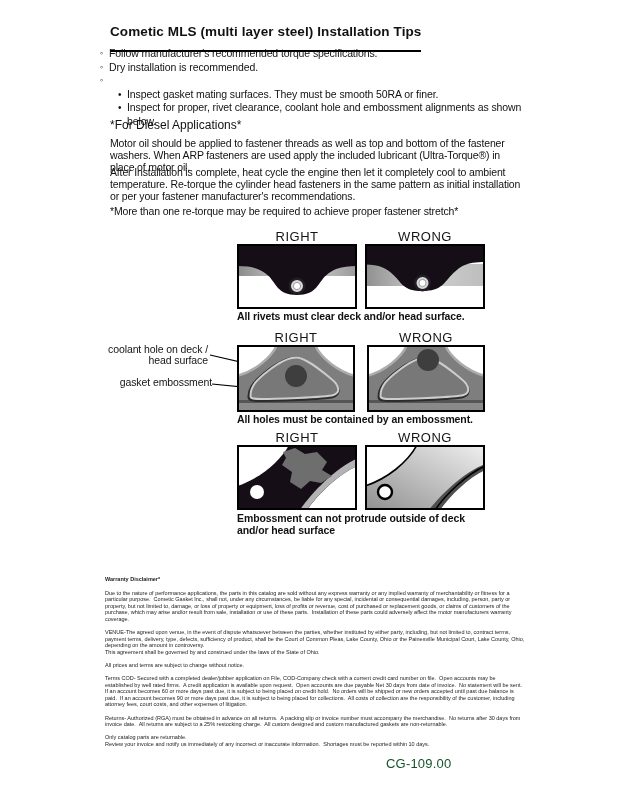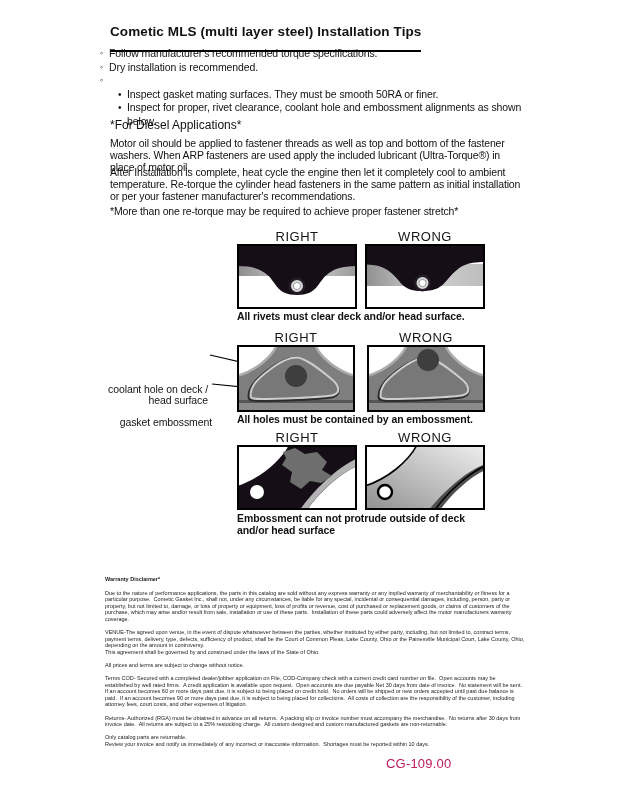--- a/index.html
+++ b/index.html
@@ -34,32 +34,32 @@
     position:absolute;width:120px;text-align:center;
     font-size:13px;letter-spacing:0.5px;color:#141414;
   }
   .panel{position:absolute;}
   .caption{
     position:absolute;left:237px;
     font-size:10.5px;font-weight:bold;letter-spacing:-0.1px;line-height:11.5px;
   }
   .callout{
     position:absolute;text-align:right;
-    font-size:10.5px;line-height:11px;letter-spacing:-0.1px;color:#141414;margin-top:40px;
+    font-size:10.5px;line-height:11px;letter-spacing:-0.1px;color:#141414;
   }
   .callout-coolant{left:100px;top:344px;width:108px;}
   .callout-embossment{left:96px;top:377px;width:116px;}
   .callout-lines{position:absolute;left:205px;top:345px;}
 
   .legal{position:absolute;left:105px;top:576px;width:420px;font-size:5.5px;line-height:6.6px;color:#1c1c1c;}
   .legal-heading{font-weight:bold;margin-bottom:7px;}
   .legal p{margin:0 0 6.5px 0;white-space:pre-wrap;}
   .footer-code{
     position:absolute;left:386px;top:756px;
-    font-size:13px;color:#be185d;letter-spacing:0.2px;
+    font-size:13px;color:#14532d;letter-spacing:0.2px;
   }
 </style>
 </head>
 <body>
 
 <div class="page">
 
   <div class="title">Cometic MLS (multi layer steel) Installation Tips</div>
 
   <div class="bullets">

